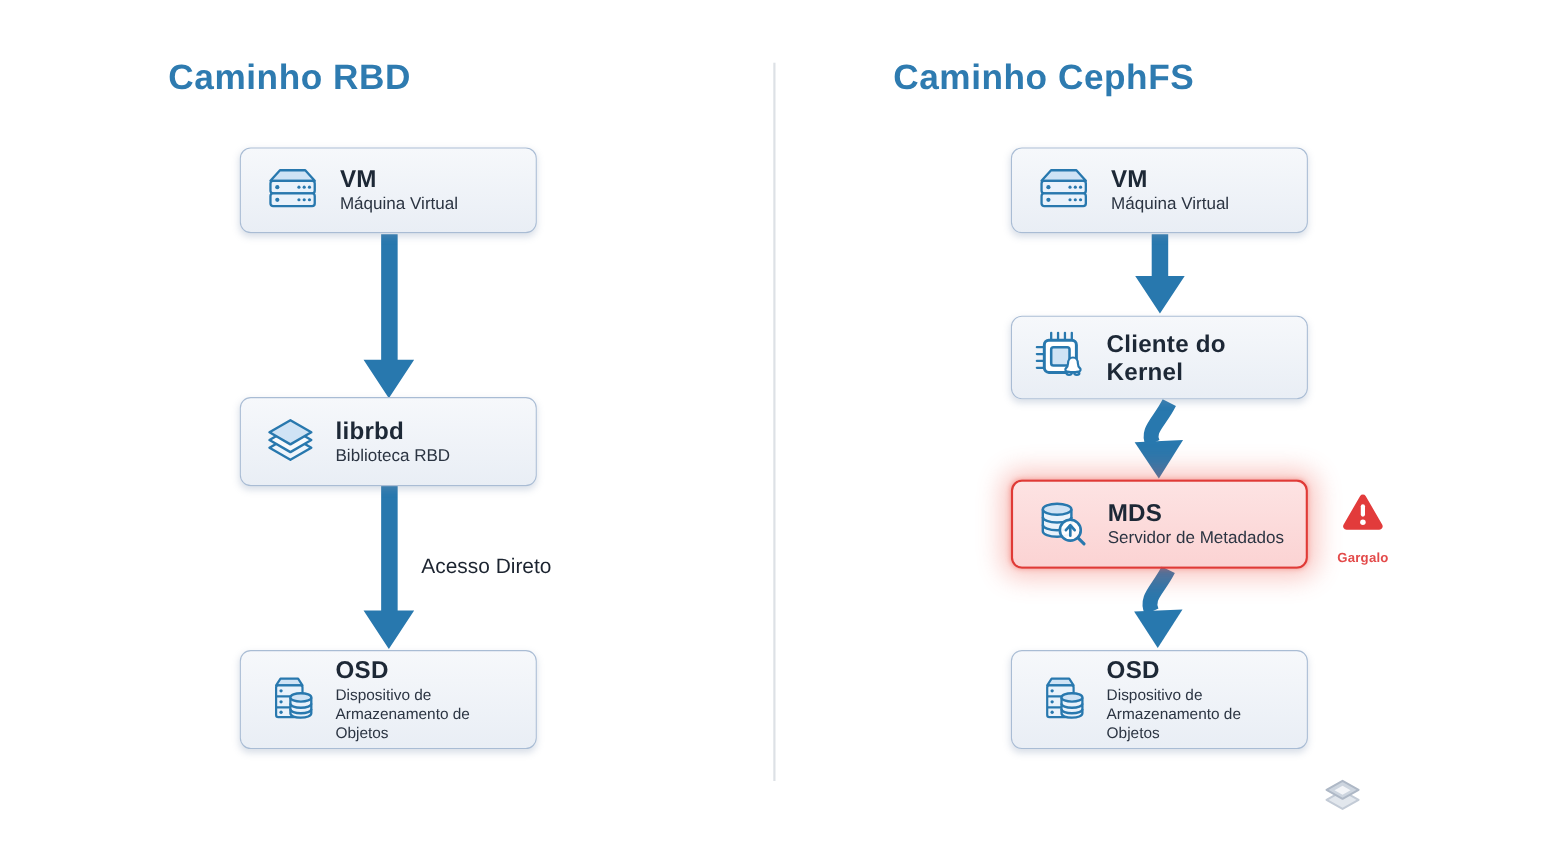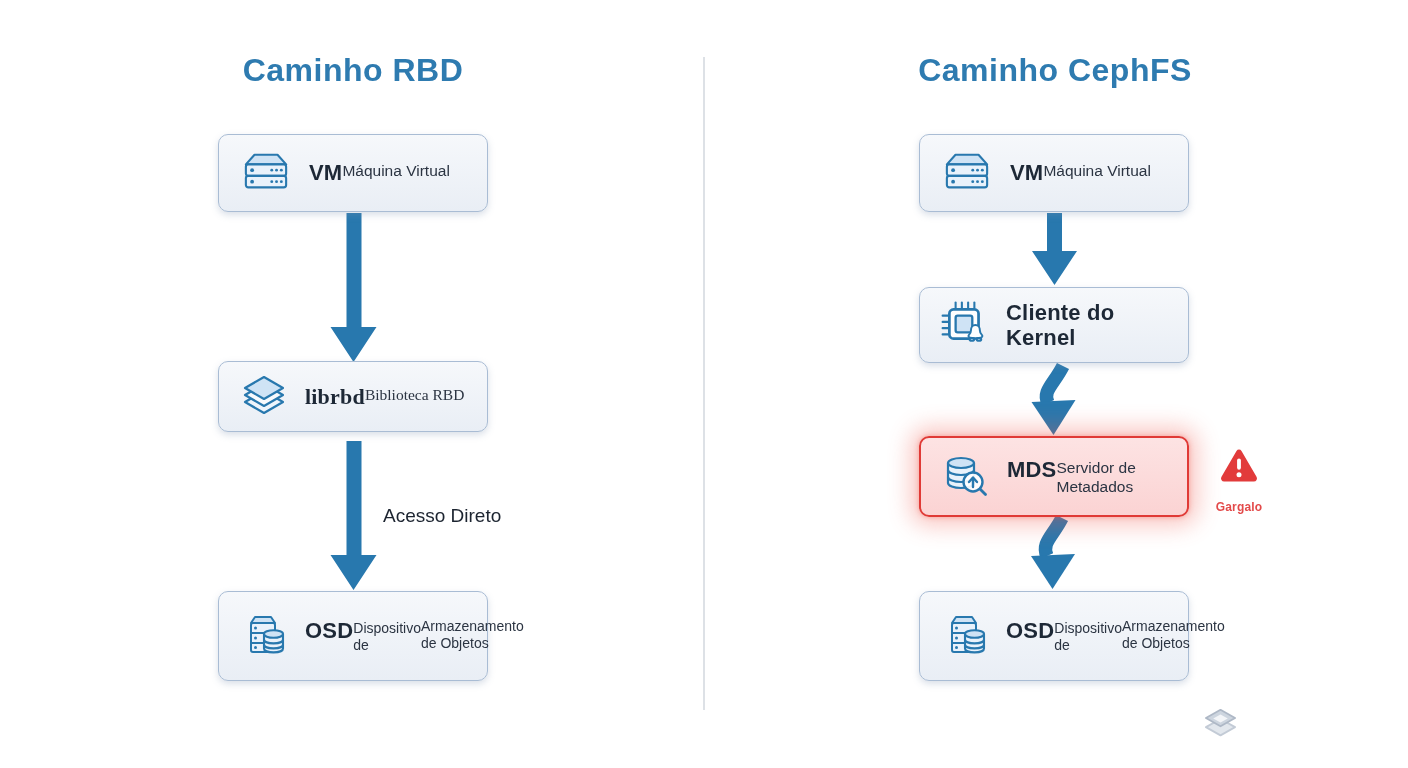--- a/index.html
+++ b/index.html
@@ -4,21 +4,21 @@
 <style>
   * { margin:0; padding:0; box-sizing:border-box; }
   html,body { background:#fff; }
   .canvas {
     position:relative; width:1408px; height:768px; overflow:hidden;
     background:#ffffff;
     font-family:"Liberation Sans", sans-serif;
     color:#1d2836;
   }
   .col-title {
-    position:absolute; width:400px; text-align:center;
+    position:absolute; width:400px; 
     font-size:32px; font-weight:600; letter-spacing:.5px;
     color:#2e7bb0;
   }
   .divider {
     position:absolute; left:703px; top:57px; width:2px; height:653px;
     background:#dde1e6;
   }
   .arrow-layer { position:absolute; left:0; top:0; width:1408px; height:768px; pointer-events:none; }
 
   .node {
@@ -28,21 +28,21 @@
     background:linear-gradient(180deg,#f6f8fb 0%, #e9eef5 100%);
     border:1.6px solid #a9bcd4; border-radius:10px;
     box-shadow:0 3px 7px rgba(130,150,180,.30);
   }
   .node--alert {
     background:linear-gradient(180deg,#fde3e3 0%, #fbd3d3 100%);
     border:2.2px solid #e03a36;
     box-shadow:0 0 22px 9px rgba(240,90,80,.33), 0 0 5px rgba(240,90,80,.45);
   }
   .node .icon { flex:0 0 auto; display:block; }
-  .node-text { display:flex; justify-content:center; }
+  .node-text { display:flex; flex-direction:column; justify-content:center; }
   .node-title { font-size:22px; font-weight:700; letter-spacing:.2px; color:#1d2836; line-height:1.15; }
   .node-title--single { font-size:22px; font-weight:600; }
   .node-sub { font-size:15.5px; color:#2b3442; margin-top:2px; line-height:1.2; }
   .node-sub--small { font-size:14px; line-height:1.25; }
 
   .edge-label { position:absolute; font-size:19px; color:#1c2430; }
   .edge-label--multi { font-size:14.5px; line-height:1.18; }
 
   .alert-flag { position:absolute; left:1199px; top:447px; width:80px; text-align:center; }
   .alert-flag svg { display:block; margin:0 auto; }
@@ -52,21 +52,21 @@
   .brand-text { font-size:27px; font-weight:700; letter-spacing:.3px; line-height:34px; }
   .brand-text .p1 { color:#aeb8c6; }
   .brand-text .p2 { color:#c7cfdb; }
 </style>
 </head>
 <body>
 
 <div class="canvas">
 
   <h1 class="col-title" style="left:153px; top:52px;">Caminho RBD</h1>
-  <h1 class="col-title" style="left:855px; top:52px;">Caminho CephFS</h1>
+  <h1 class="col-title" style="left:812px; top:52px;">Caminho CephFS</h1>
 
   <div class="divider"></div>
 
   <svg class="arrow-layer" viewBox="0 0 1408 768">
     <g fill="#2878ae" stroke="none">
       <path d="M346.5 213 H361.5 V327 H376.5 L353.5 362 L330.5 327 H346.5 Z"></path>
       <path d="M346.5 441 H361.5 V555 H376.5 L353.5 590 L330.5 555 H346.5 Z"></path>
       <path d="M1047 213 H1062 V251 H1077 L1054.5 285 L1032 251 H1047 Z"></path>
     </g>
     <g>
@@ -96,21 +96,21 @@
           <circle cx="39" cy="33" r="1.5"></circle>
           <circle cx="44" cy="33" r="1.5"></circle>
       </g>
     </svg>
     <div class="node-text">
       <div class="node-title">VM</div>
       <div class="node-sub">Máquina Virtual</div>
     </div>
   </div>
 
-  <div class="node" style="left:218px; top:361px; height:71px;font-family:Liberation Serif, serif;">
+  <div class="node" style="left:218px; top:361px; height:81px;">
     <svg class="icon" width="50" height="48" viewBox="0 0 48 48">
       <g stroke="#2878ae" stroke-width="2.2" stroke-linejoin="round">
         <polygon points="24,18 43,29 24,40 5,29" fill="#eef5fc"></polygon>
         <polygon points="24,11 43,22 24,33 5,22" fill="#f7fafd"></polygon>
         <polygon points="24,4 43,15 24,26 5,15" fill="#cfe3f5"></polygon>
       </g>
     </svg>
     <div class="node-text">
       <div class="node-title">librbd</div>
       <div class="node-sub">Biblioteca RBD</div>

